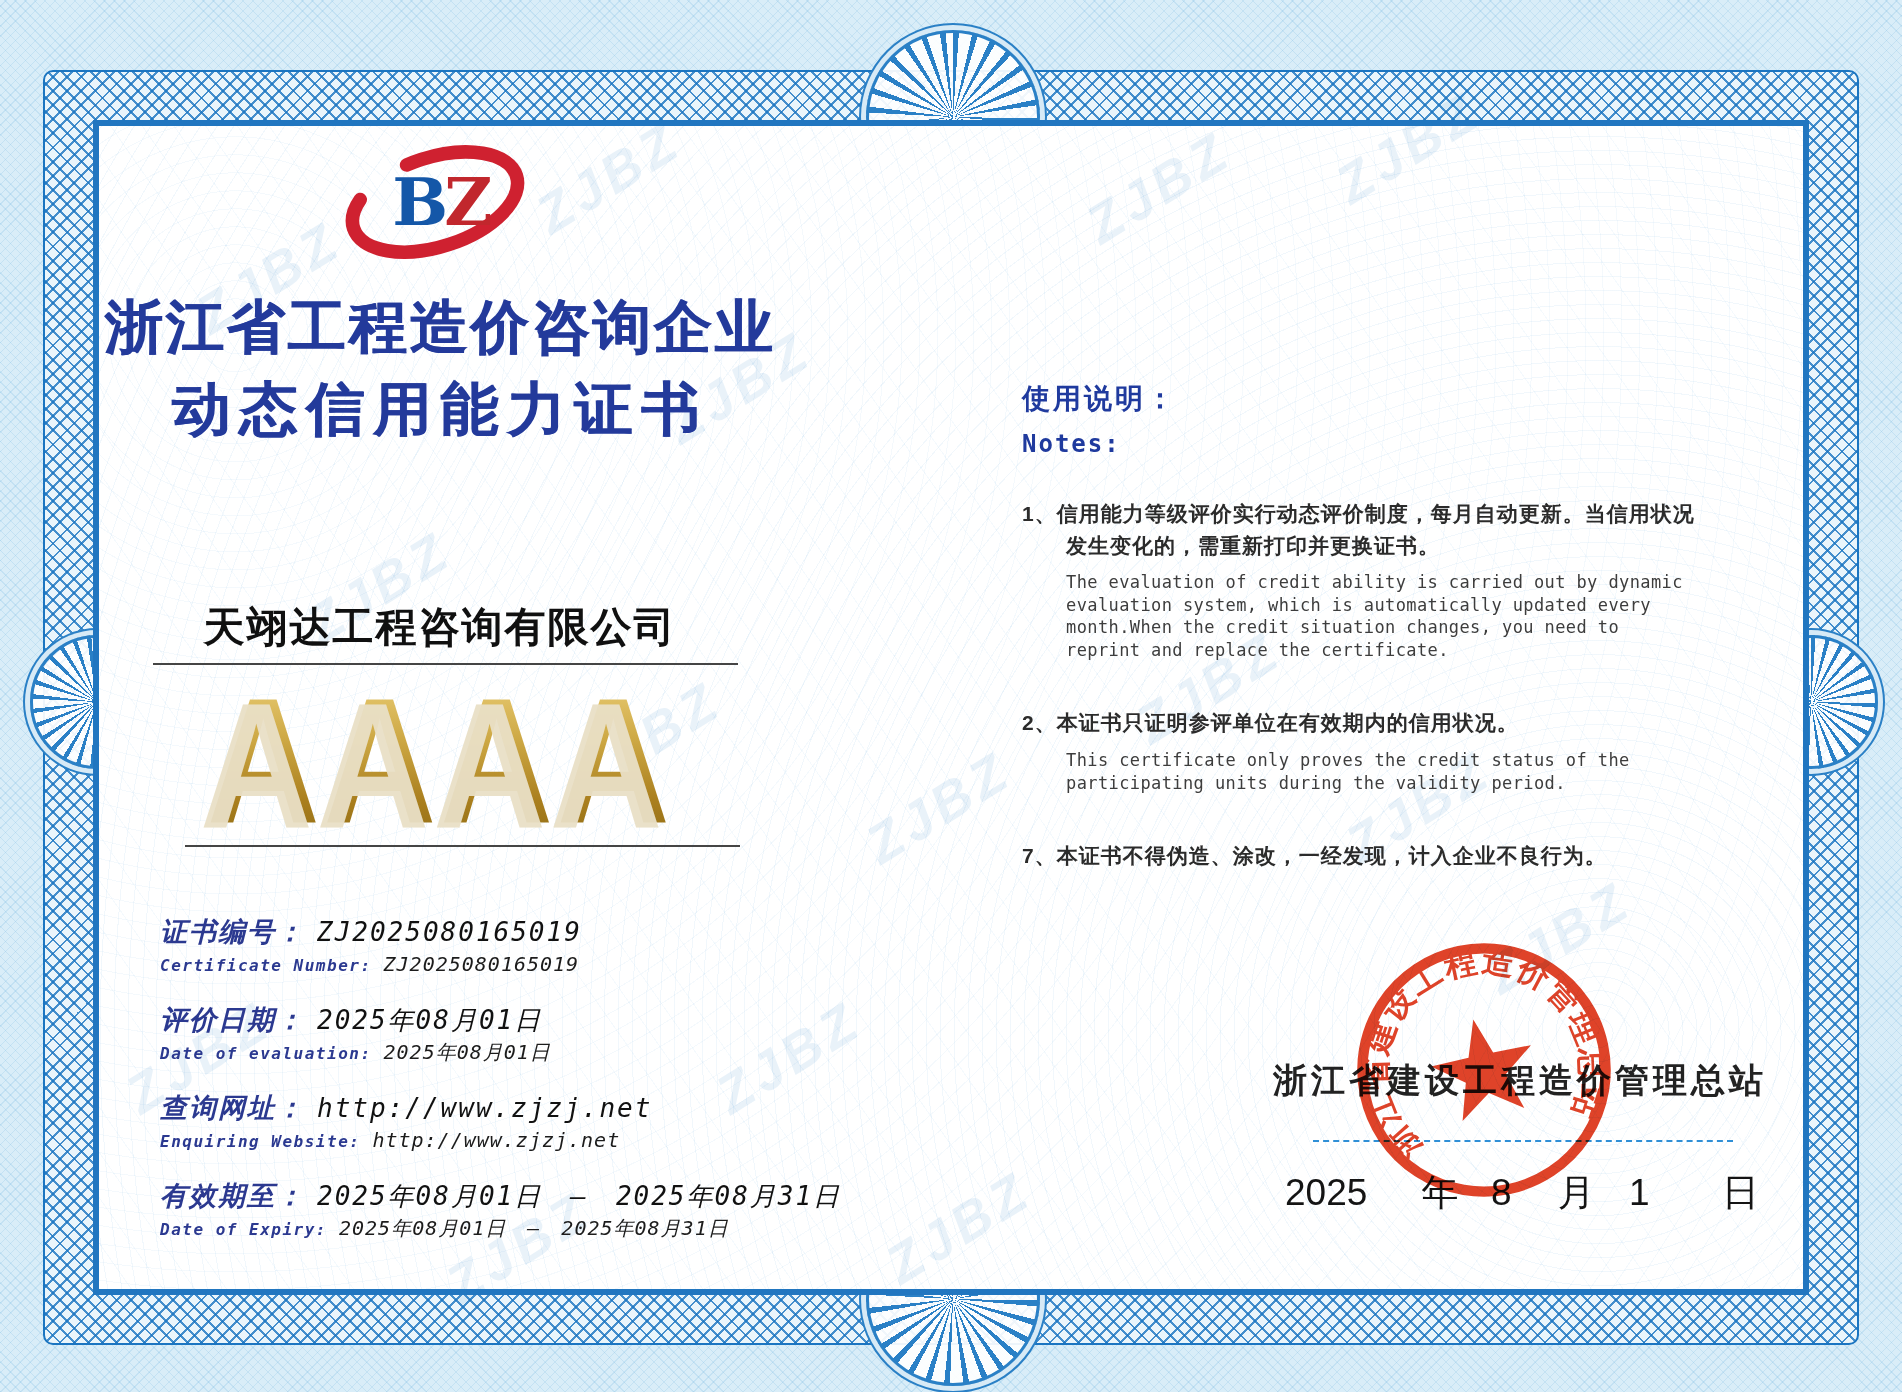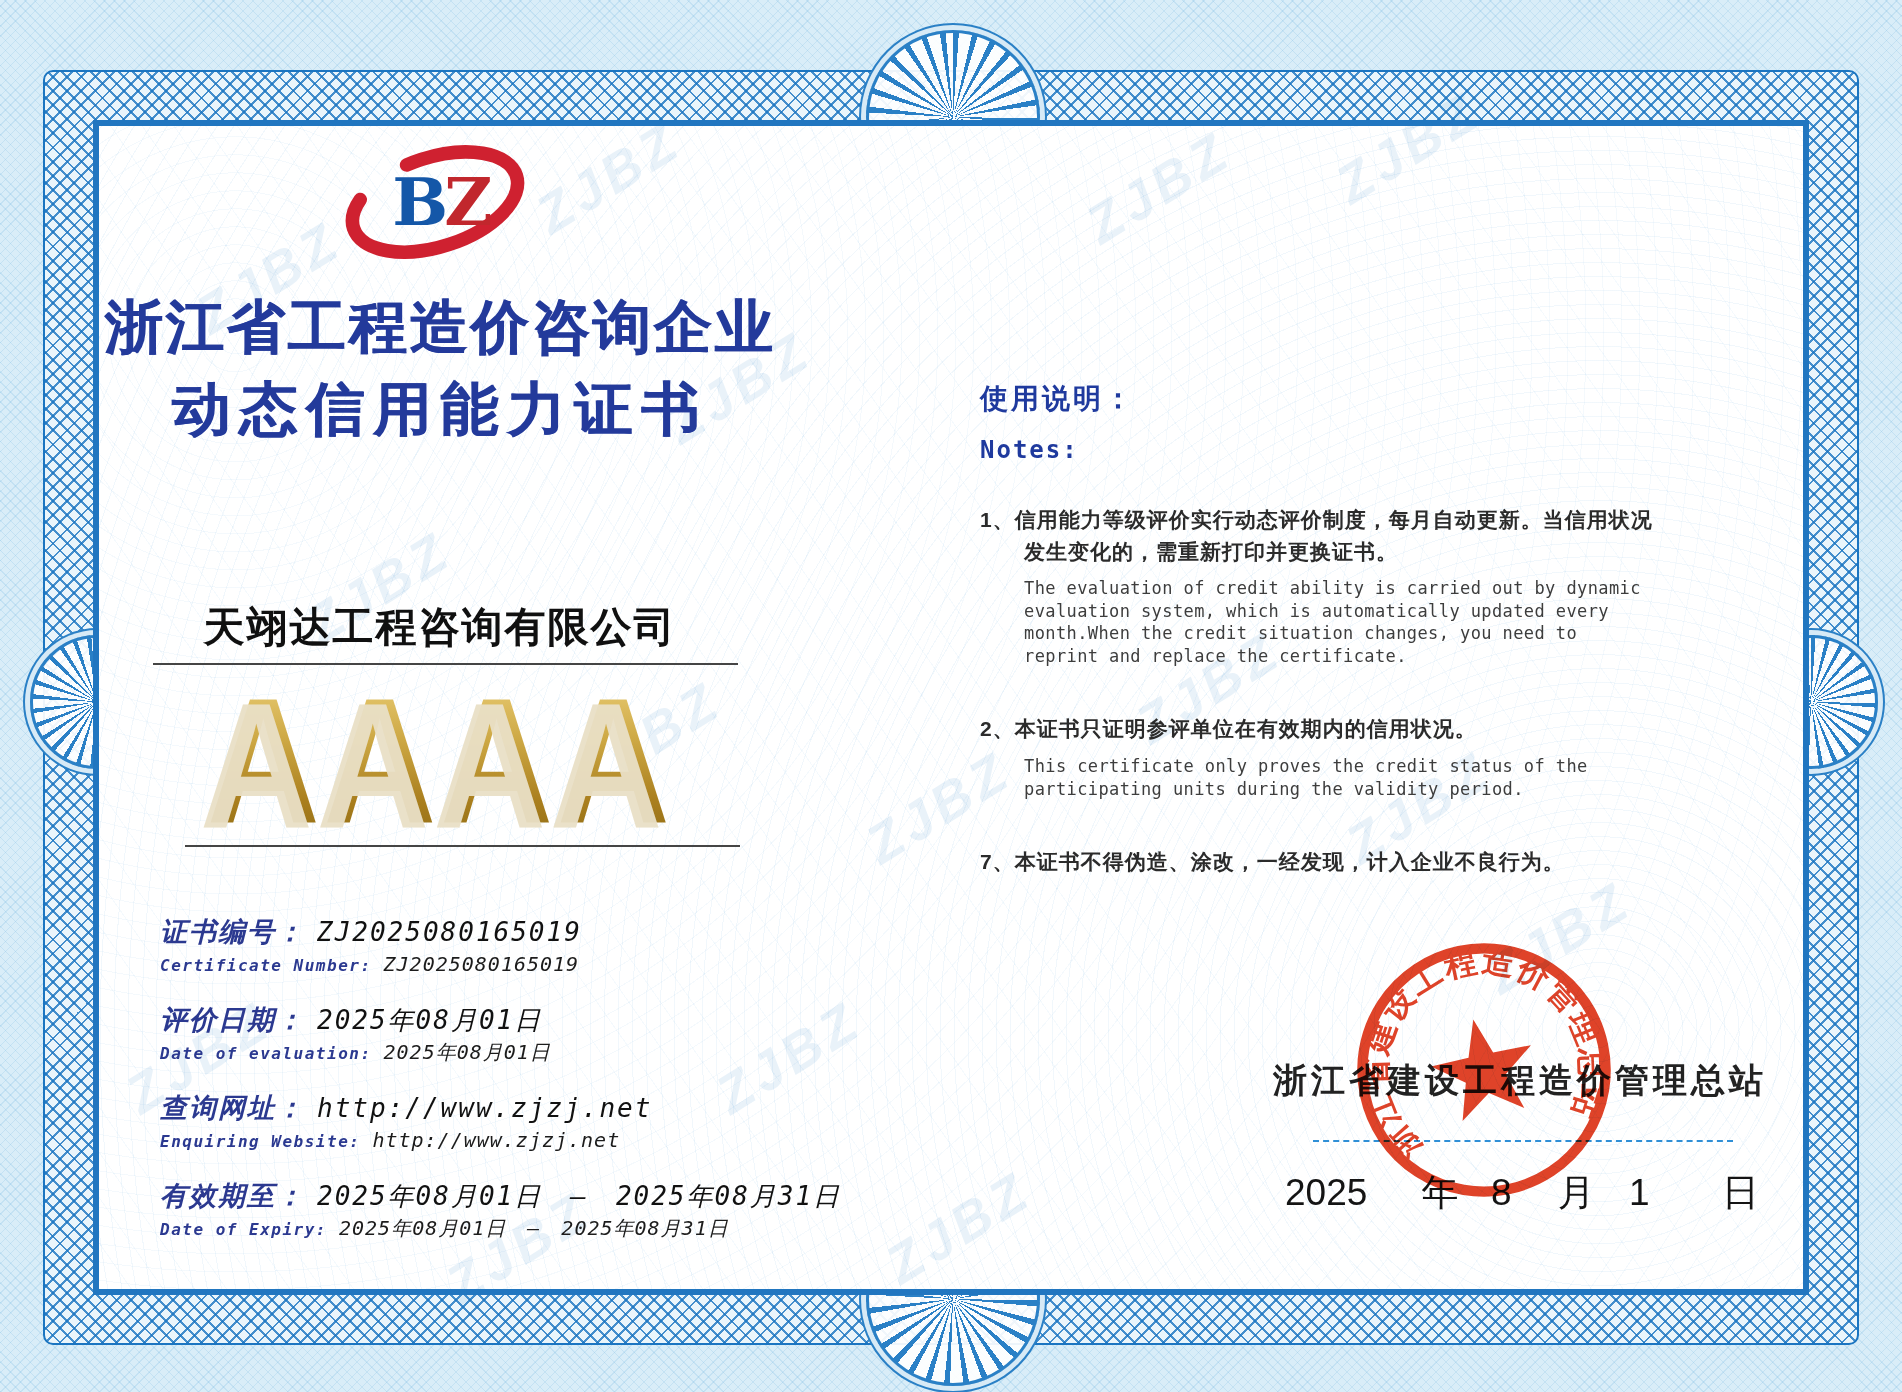--- a/index.html
+++ b/index.html
@@ -68,23 +68,23 @@
   
   .fields{position:absolute;left:160px;top:915px;width:720px;}
   .fgroup{margin-bottom:22px;font-style:italic;}
   .f-cn{display:flex;align-items:baseline;gap:12px;white-space:nowrap;line-height:34px;}
   .f-cn .lab{color:#2b3990;font-weight:900;font-size:27px;letter-spacing:2px;}
   .f-cn .val{color:#111;font-family:"DejaVu Sans Mono","Liberation Mono",monospace;font-size:26px;letter-spacing:2px;}
   .f-en{display:flex;align-items:baseline;gap:12px;white-space:nowrap;line-height:30px;}
   .f-en .lab{color:#2b3990;font-weight:bold;font-size:16px;letter-spacing:1.5px;font-family:"DejaVu Sans Mono","Liberation Mono",monospace;}
   .f-en .val{color:#1c1c1c;font-size:20px;letter-spacing:1px;font-family:"DejaVu Sans Mono","Liberation Mono",monospace;}
   
-  .notes{position:absolute;left:980px;top:380px;width:680px;}
+  .notes{position:absolute;left:1022px;top:380px;width:680px;}
   .notes-h-cn{color:#1f3a9e;font-weight:900;font-size:28px;letter-spacing:3px;}
-  .notes-h-en{color:#1f3a9e;font-weight:bold;font-size:24px;letter-spacing:2px;margin-top:18px;
+  .notes-h-en{color:#1f3a9e;font-weight:bold;font-size:24px;letter-spacing:2px;margin-top:12px;
     font-family:"DejaVu Sans Mono","Liberation Mono",monospace;}
   .note{margin-top:40px;}
   .note + .note{margin-top:46px;}
   .note-cn{color:#2b2b2b;font-weight:bold;font-size:21px;line-height:1.5;letter-spacing:1px;
     padding-left:44px;text-indent:-44px;}
   .note-en{color:#3d3d3d;font-size:17px;line-height:1.33;letter-spacing:0.4px;margin-top:10px;
     padding-left:44px;font-family:"DejaVu Sans Mono","Liberation Mono",monospace;}
   
   .org{position:absolute;left:1210px;top:1058px;width:620px;text-align:center;
     color:#222;font-size:34px;letter-spacing:4px;font-weight:600;}

